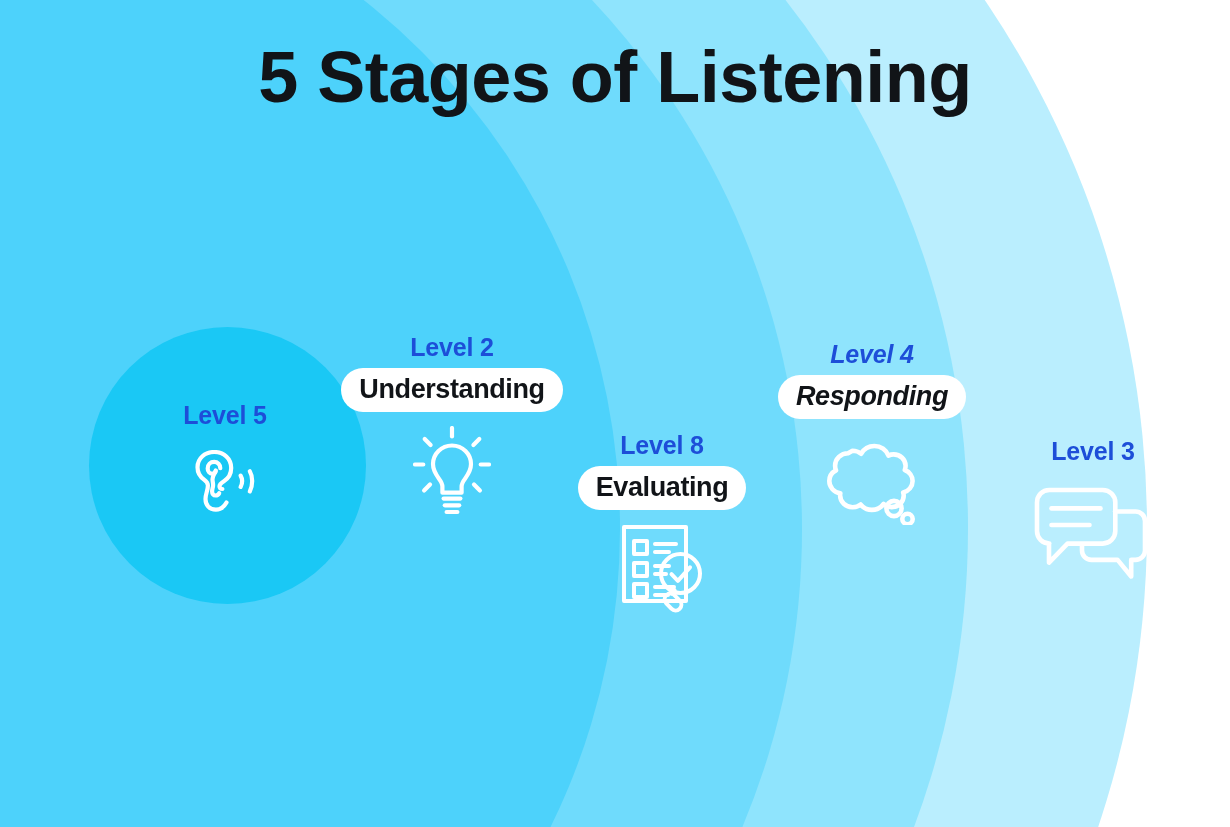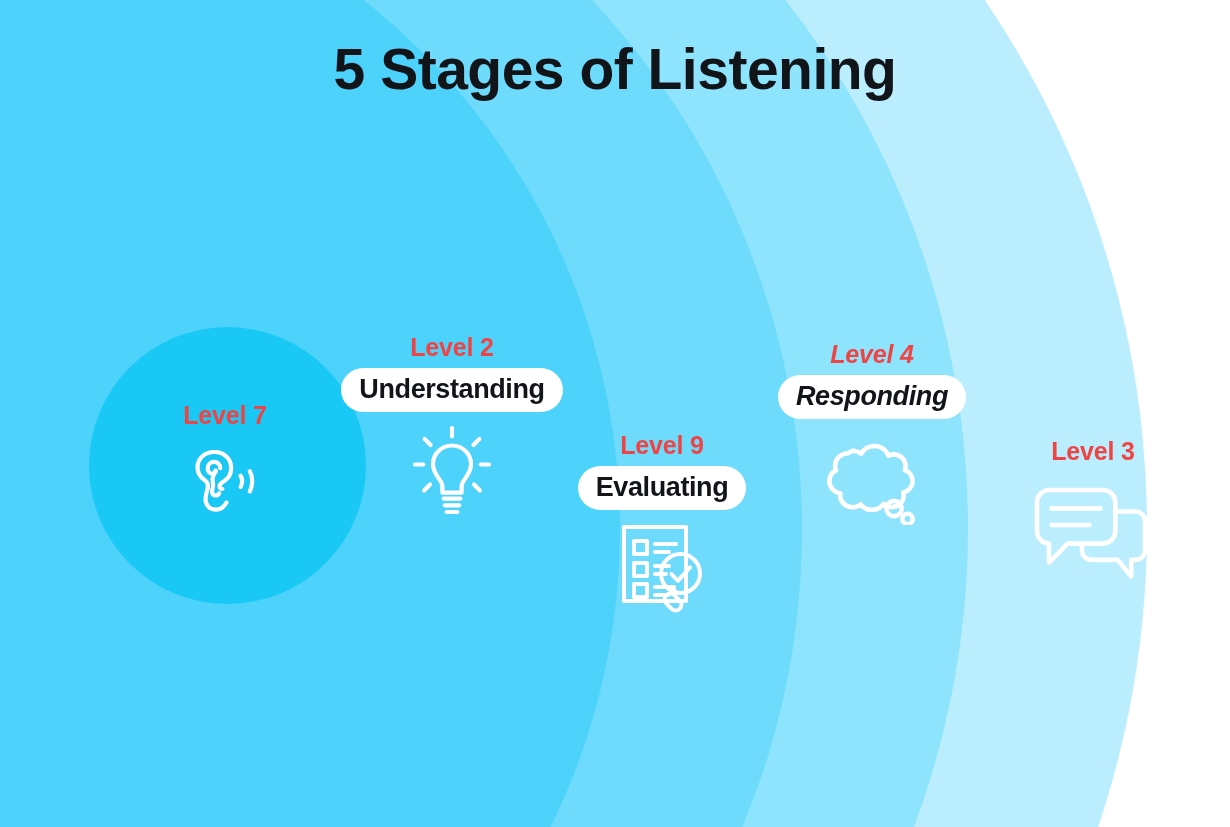--- a/index.html
+++ b/index.html
@@ -33,40 +33,40 @@
     border-radius: 50%;
   }
 
   
   .title {
     position: absolute;
     top: 38px;
     left: 0;
     width: 1230px;
     text-align: center;
-    font-size: 57px;
+    font-size: 72px;
     font-weight: 700;
     letter-spacing: -0.5px;
     color: #111418;
     line-height: 1.1;
     white-space: nowrap;
   }
 
   
   .stage {
     position: absolute;
     display: flex;
     flex-direction: column;
     align-items: center;
     width: 300px;
   }
   .stage-level {
     font-size: 25px;
     font-weight: 700;
-    color: #ef4444;
+    color: #1d4ed8;
     letter-spacing: -0.2px;
     line-height: 1.15;
     margin-bottom: 6px;
     white-space: nowrap;
   }
   .stage-pill {
     background: #ffffff;
     border-radius: 999px;
     padding: 5px 18px 7px 18px;
     font-size: 27px;
@@ -100,21 +100,21 @@
     <div class="ring" style="left:-733px; top:-412px; width:1880px; height:1880px; background:#BAEEFE;"></div>
     <div class="ring" style="left:-742px; top:-327px; width:1710px; height:1710px; background:#8FE4FD;"></div>
     <div class="ring" style="left:-743px; top:-243px; width:1545px; height:1545px; background:#6FDBFC;"></div>
     <div class="ring" style="left:-728px; top:-145px; width:1348px; height:1348px; background:#4DD2FB;"></div>
     <div class="ring" style="left:89px; top:327px; width:277px; height:277px; background:#1AC8F5;"></div>
   </div>
 
   <div class="title">5 Stages of Listening</div>
 
   <div class="stage" id="stage-1">
-    <div class="stage-level">Level 7</div>
+    <div class="stage-level">Level 5</div>
     <div class="stage-icon">
       <svg width="70" height="62" viewBox="0 0 70 62" fill="none" stroke="#ffffff" stroke-width="4.2" stroke-linecap="round" stroke-linejoin="round">
 
         <path d="M36.5 52.5c-2.5 4.5-6.2 7.2-10.6 7.2-6.6 0-10.4-4.6-10.4-10.6 0-5.5 2.4-8.5 2.4-13.6
                  0-2.6-1.3-4.2-3.7-5.8C10.2 27 7.5 22.6 7.5 17.3 7.5 8.3 15 2 24.3 2c9.6 0 16.9 6.6 16.9 16
                  0 6.6-3.2 10.6-7.3 13.2-2.6 1.6-4.4 2.9-4.4 5.1 0 1.7 1.2 2.7 2.9 2.7"></path>
 
         <path d="M30.3 18.2c0-3.6-2.6-6.3-6.2-6.3-3.6 0-6.4 2.8-6.4 6.5 0 3.1 1.9 5.3 4.6 5.3 2 0 3.4-1.2 3.4-3"></path>
         <path d="M25.7 20.7c-1 2.8-3.2 5-3.2 8.6 0 2 .6 3.5.6 5.6 0 2.4-1 4-1 6.6 0 2.3 1.3 4 3.5 4 1.7 0 2.9-.9 3.6-2.3"></path>
 
@@ -142,21 +142,21 @@
         <path d="M60.4 18.9l5.9-5.9"></path>
         <path d="M10.3 38.5H2"></path>
         <path d="M67.7 38.5H76"></path>
         <path d="M17 58.6l-5.9 5.9"></path>
         <path d="M61 58.6l5.9 5.9"></path>
       </svg>
     </div>
   </div>
 
   <div class="stage" id="stage-3">
-    <div class="stage-level">Level 9</div>
+    <div class="stage-level">Level 8</div>
     <div class="stage-pill">Evaluating</div>
     <div class="stage-icon">
       <svg width="84" height="90" viewBox="0 0 84 90" fill="none" stroke="#ffffff" stroke-width="4" stroke-linecap="round" stroke-linejoin="round">
 
         <path d="M4 3h62v74H4z"></path>
 
         <rect x="14" y="17" width="13" height="13"></rect>
         <path d="M35 20h21"></path>
         <path d="M35 28h14"></path>
 

